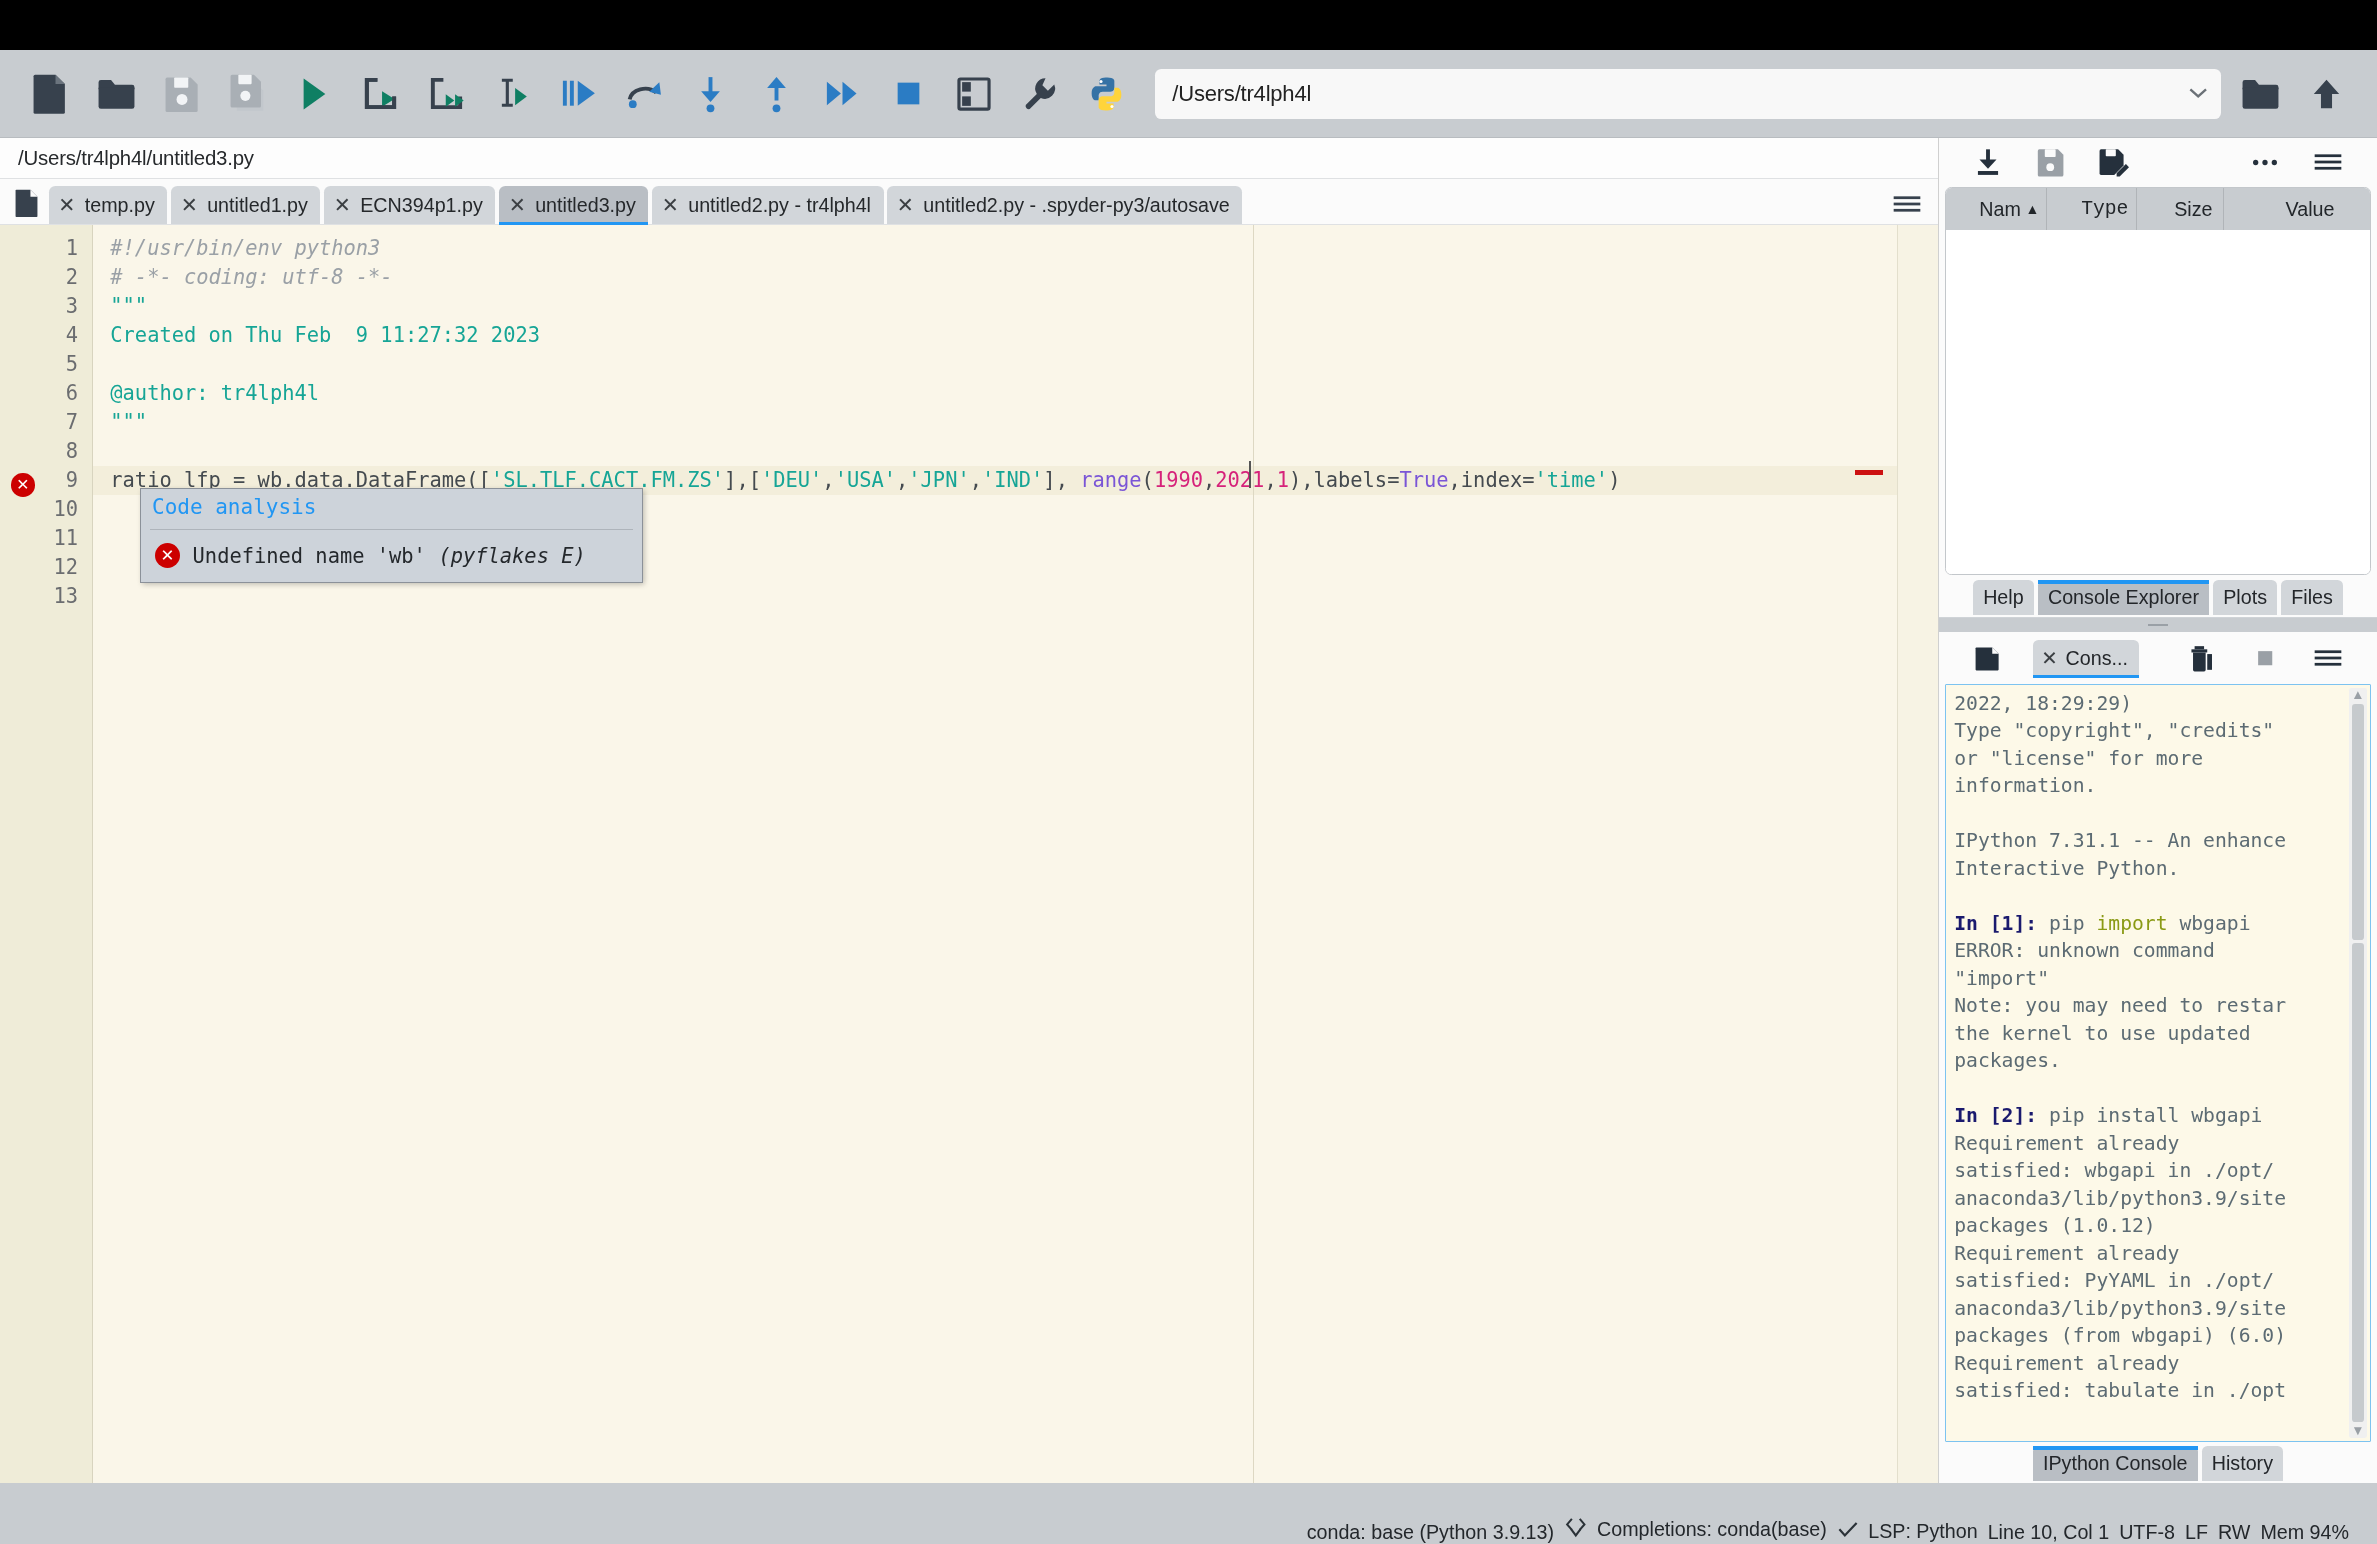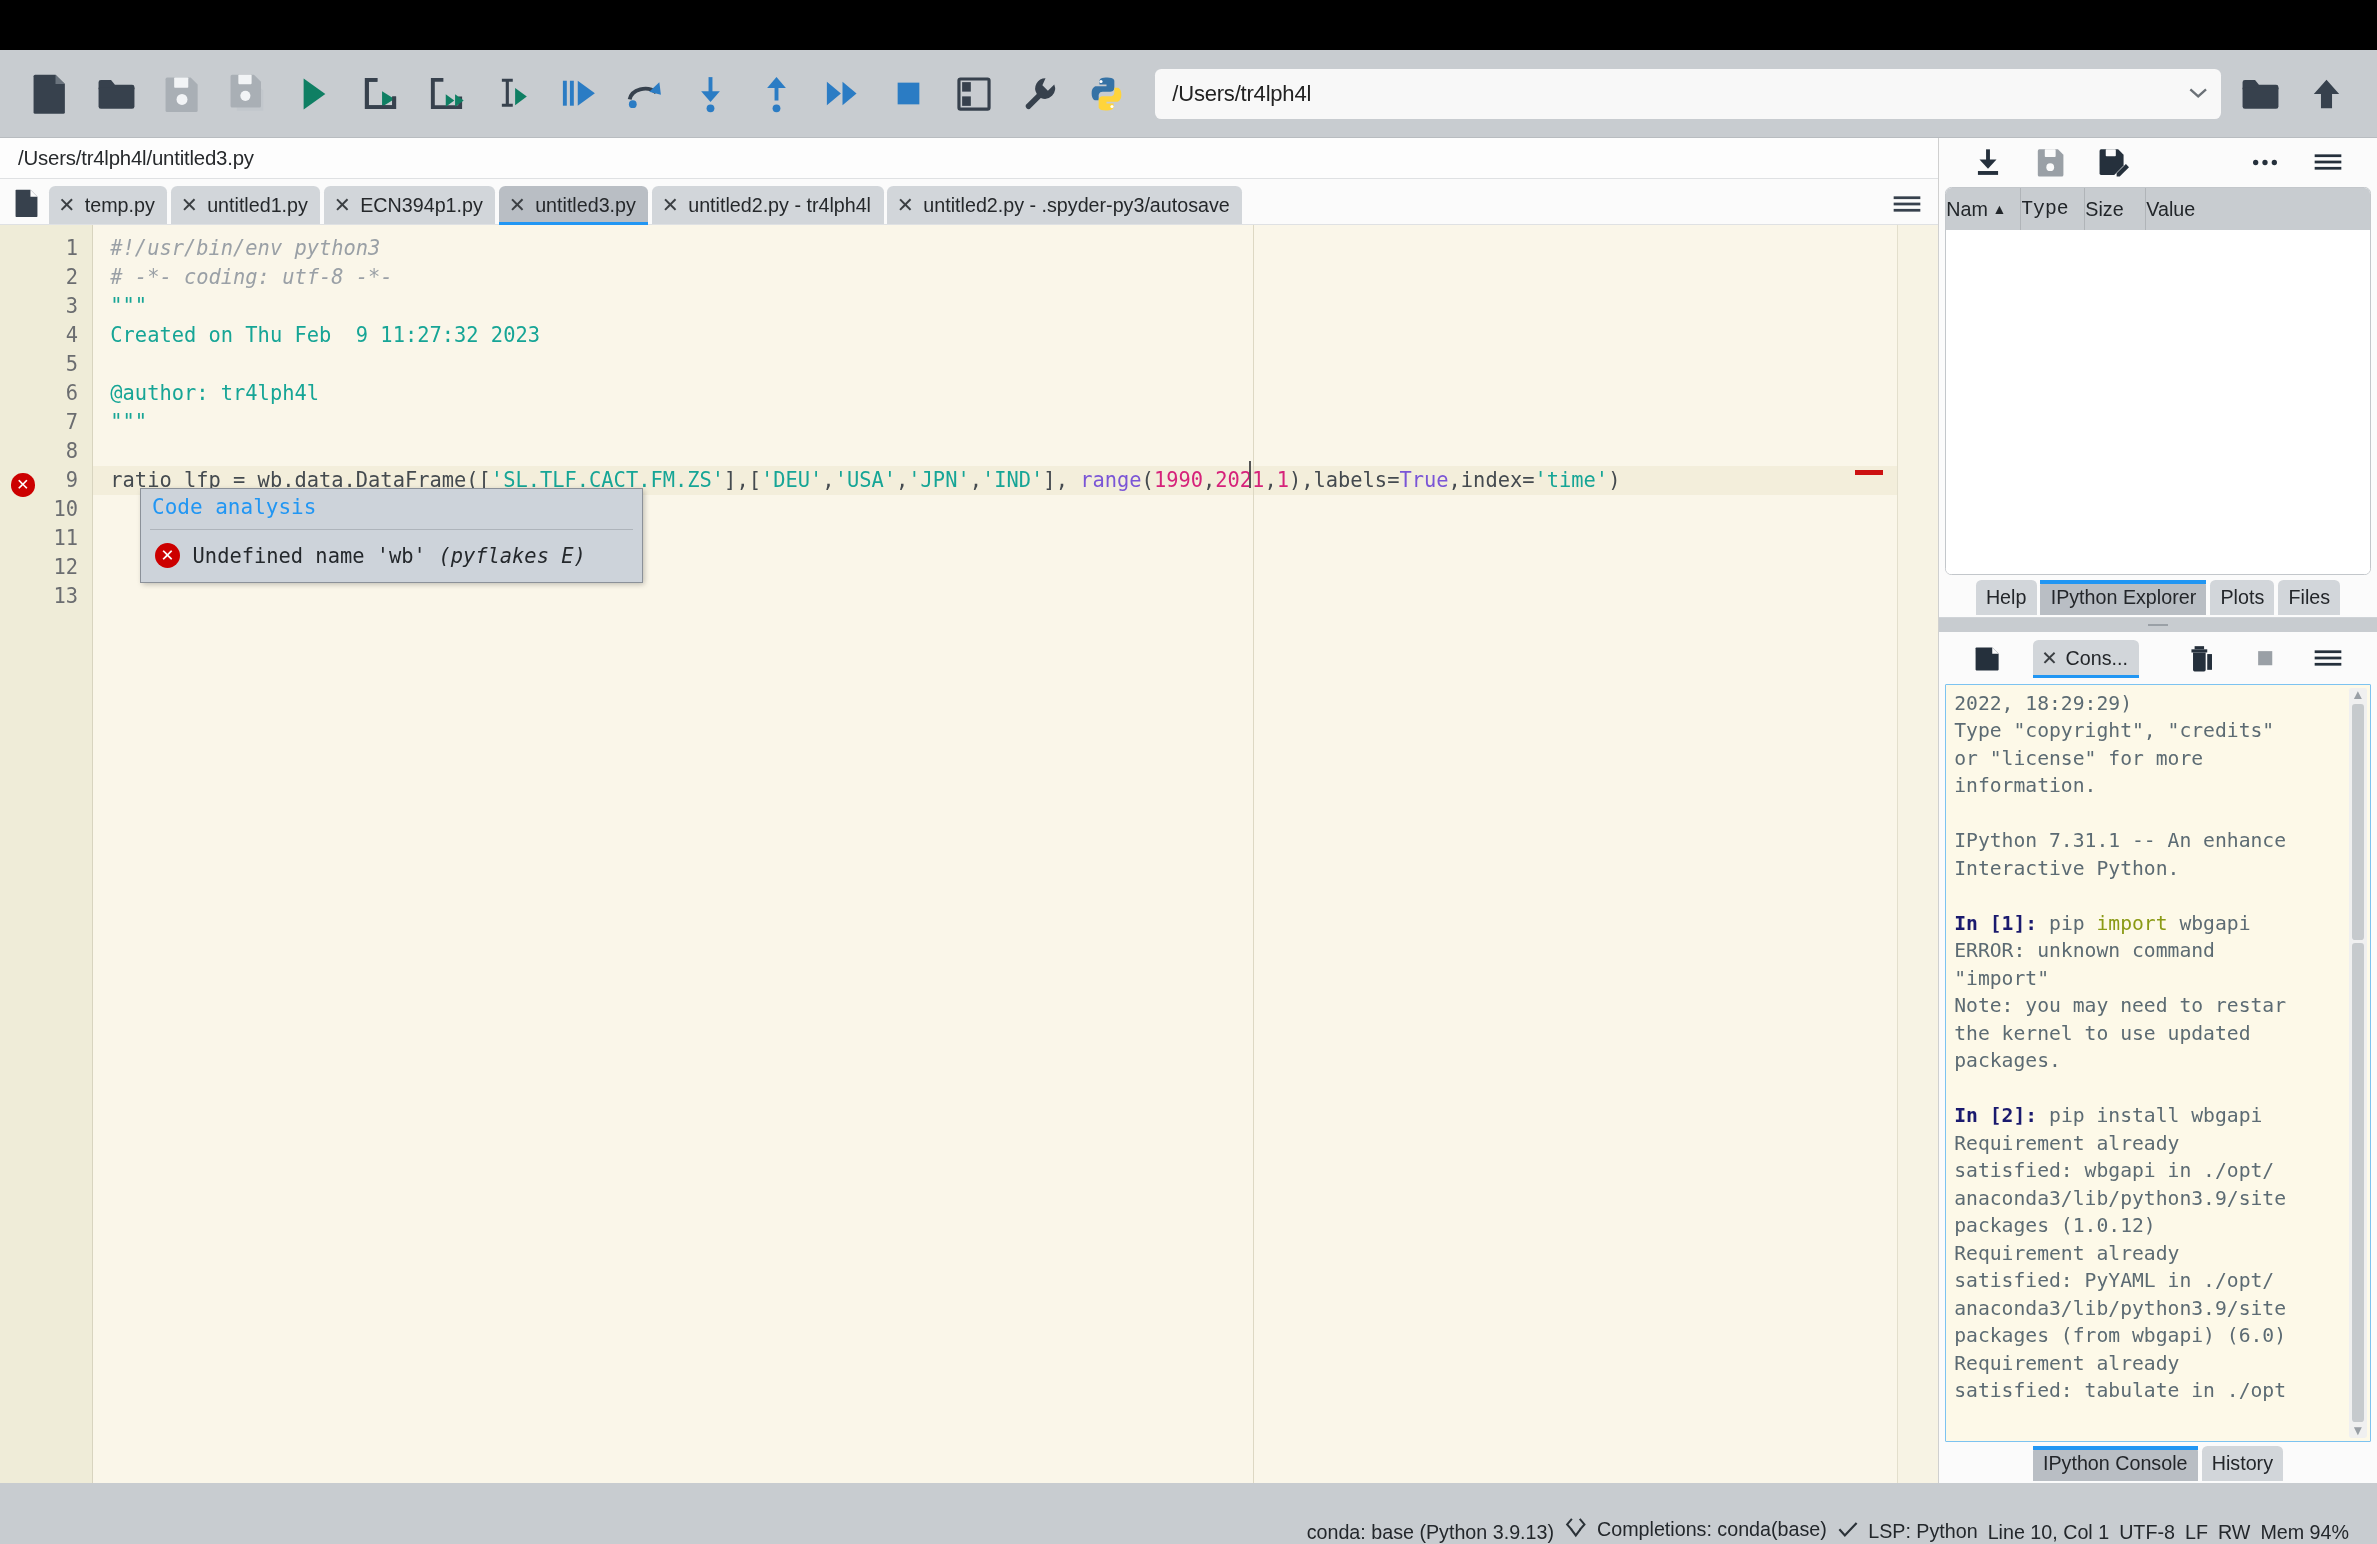--- a/index.html
+++ b/index.html
@@ -215,24 +215,25 @@
     flex: 1 1 auto;
     margin: 0 6.3px 0 6.3px;
     border: 0.8px solid #c3c7cb;
     border-radius: 6.3px;
     background: #fff;
     overflow: hidden;
     display: flex; flex-direction: column;
   }
   .vthead { display: flex; height: 42px; background: #c8ccd0; }
   .vth {
-    display: flex; align-items: center; 
+    display: flex; align-items: center; justify-content: center;
     font-size: 19.7px; color: #22262a;
     border-right: 0.8px solid #b0b4b8;
     position: relative;
+    margin-left: 26px;
   }
   .vth.c-name { width: 75px; }
   .vth.c-type { width: 64px; font-family: Liberation Mono, monospace; }
   .vth.c-size { width: 61px; }
   .vth.c-value { flex: 1 1 auto; border-right: none; }
   .sortarrow { margin-left: 4.7px; font-size: 14px; color:#22262a; }
   .vtbody { flex: 1 1 auto; background:#ffffff; }
 
   .panetabs {
     height: 42px;
@@ -630,21 +631,21 @@
             </div>
           </div>
           <div class="vtbody"></div>
         </div>
 
         <div class="panetabs">
           <div class="ptab">
               <span>Help</span>
             </div>
           <div class="ptab active">
-              <span>IPython Explorer</span>
+              <span>Console Explorer</span>
             </div>
           <div class="ptab">
               <span>Plots</span>
             </div>
           <div class="ptab">
               <span>Files</span>
             </div>
         </div>
       </div>
 

